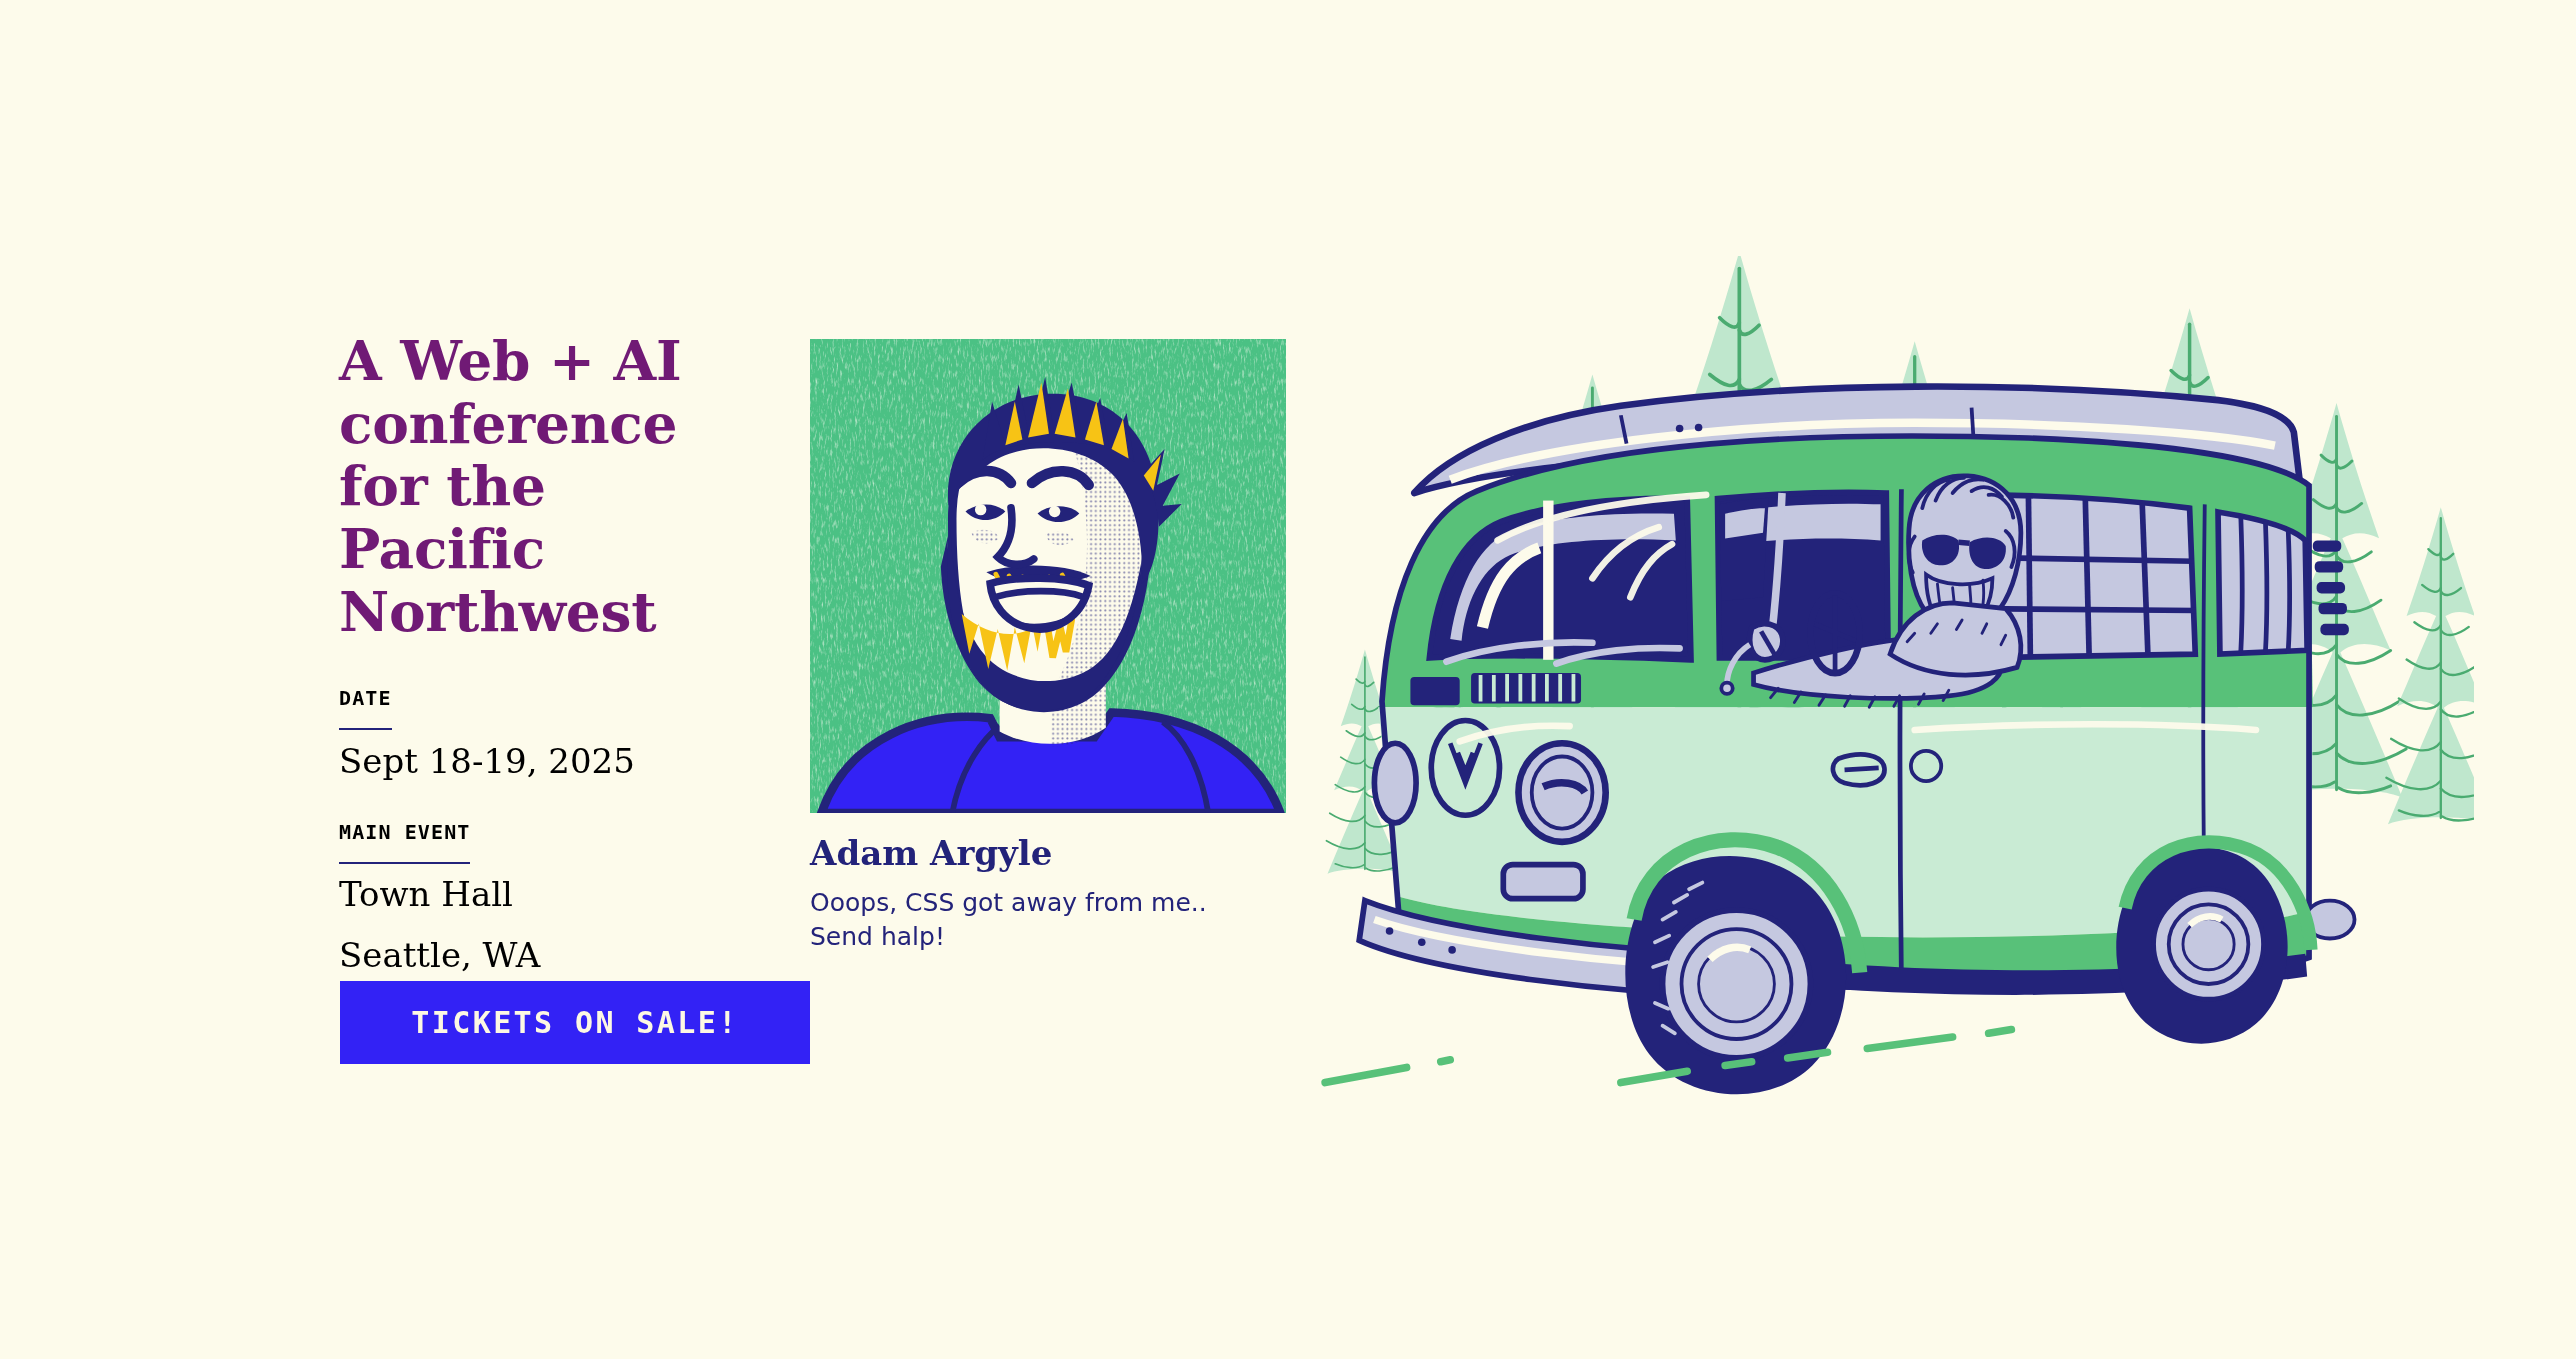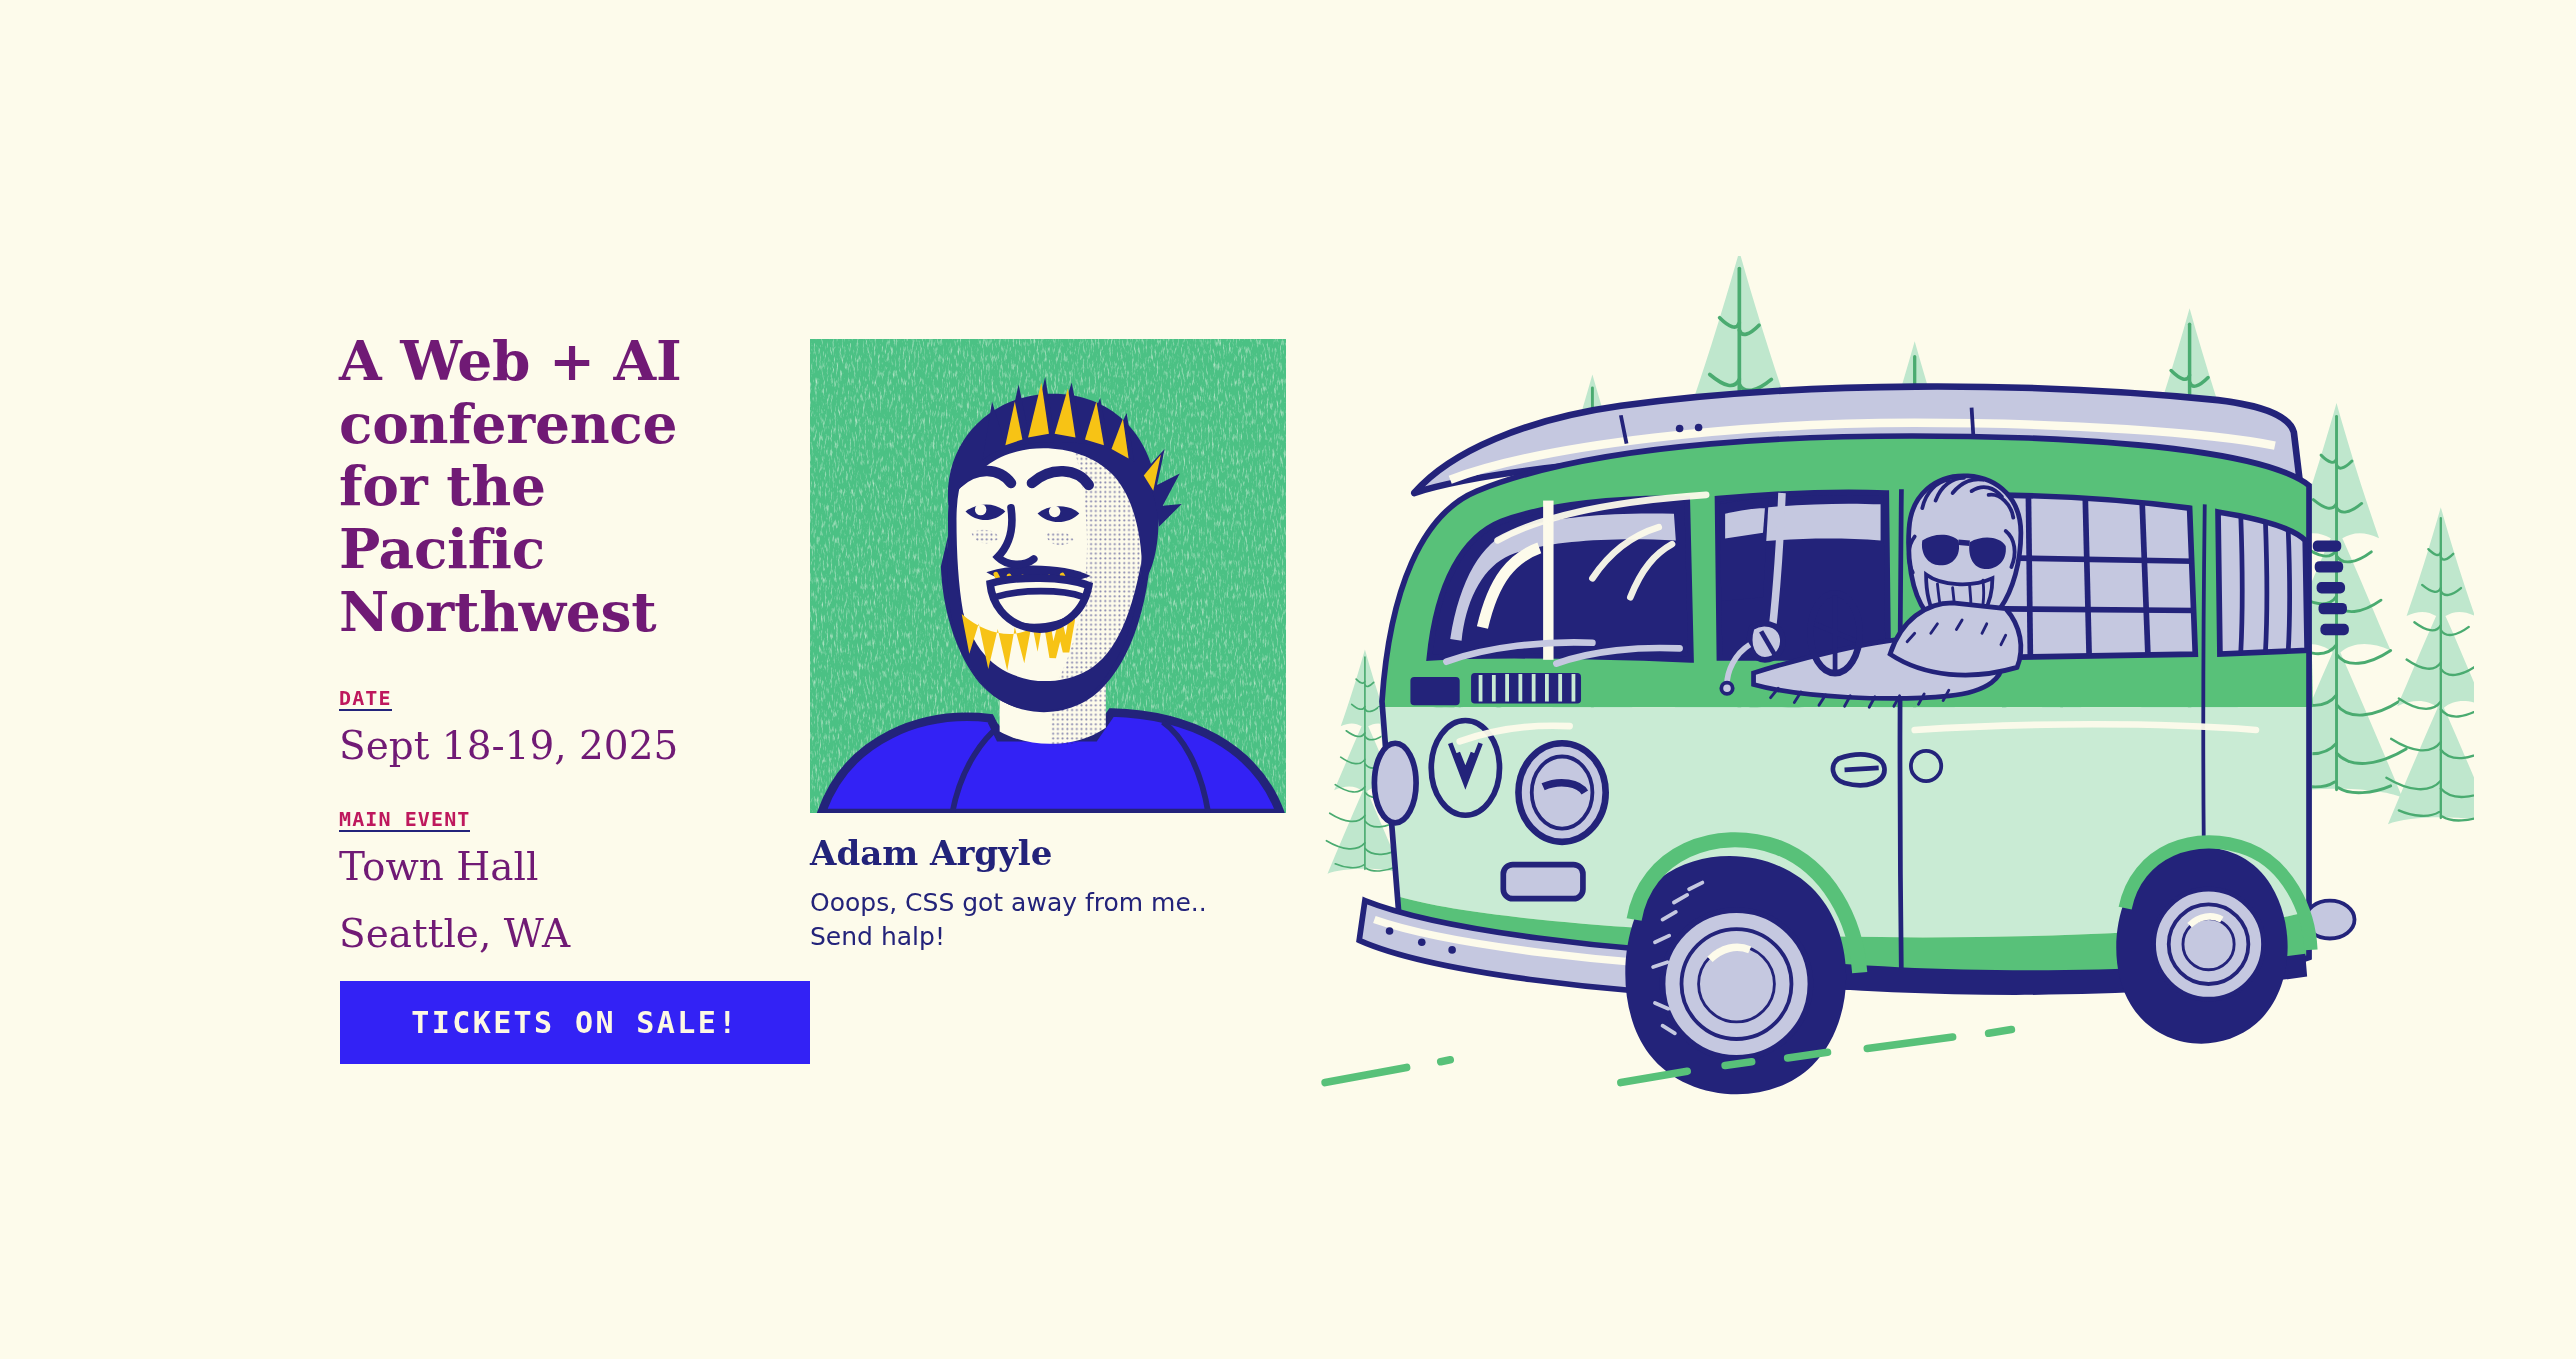--- a/index.html
+++ b/index.html
@@ -24,33 +24,33 @@
   }
 
   .meta-block{margin-top:44px;}
   .meta-block.second{margin-top:38px;}
 
   .meta-label{
     font-family:"DejaVu Sans Mono", monospace;
     font-size:20px;
     font-weight:700;
     letter-spacing:1.1px;
-    color:#be185d;
+    color:#000000;
     text-transform:uppercase;
     display:inline-block;
     border-bottom:2.8px solid #23237a;
-    padding-bottom:0;
+    padding-bottom:19px;
     line-height:1.1;
   }
   .meta-value{
     font-family:"DejaVu Serif", serif;
     font-weight:400;
-    font-size:39px;
+    font-size:34px;
     line-height:1.26;
-    color:#701a75;
+    color:#000000;
     margin-top:9.5px;
   }
 
   .cta{
     position:absolute;left:340px;top:981px;
     width:470px;height:83px;
     background:#3322f5;
     border:0;
     display:flex;align-items:center;justify-content:center;
     cursor:pointer;

